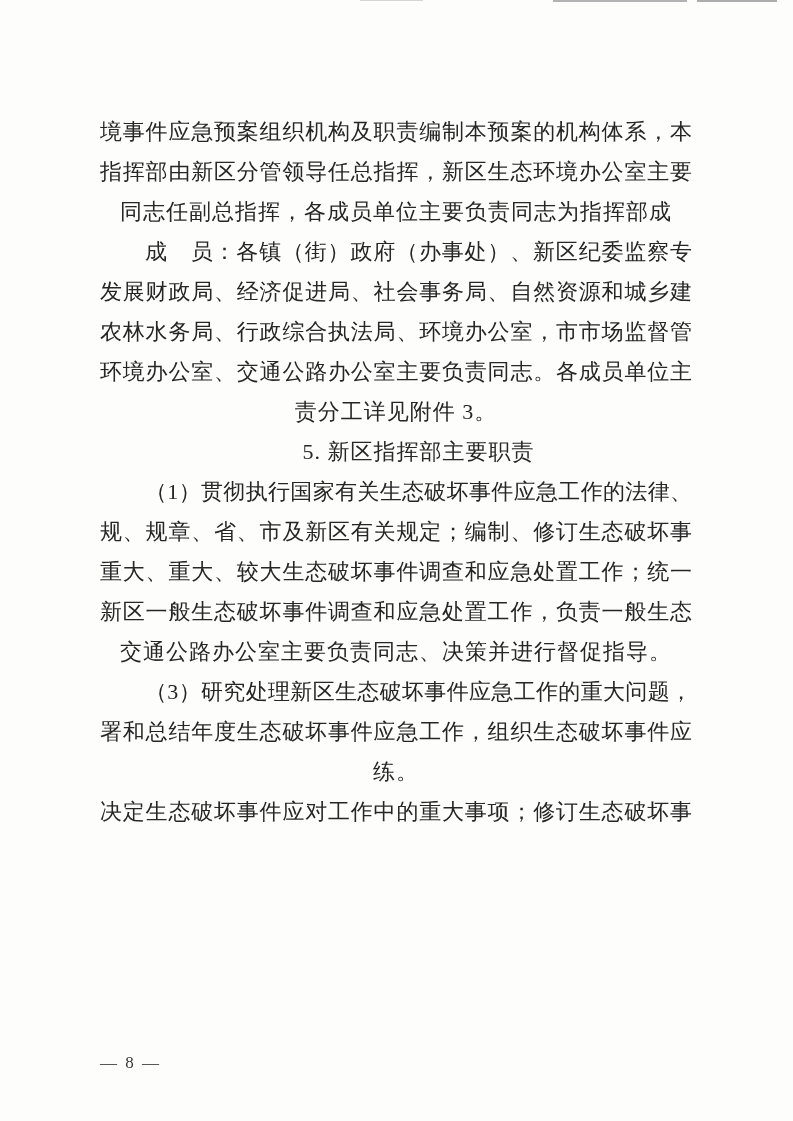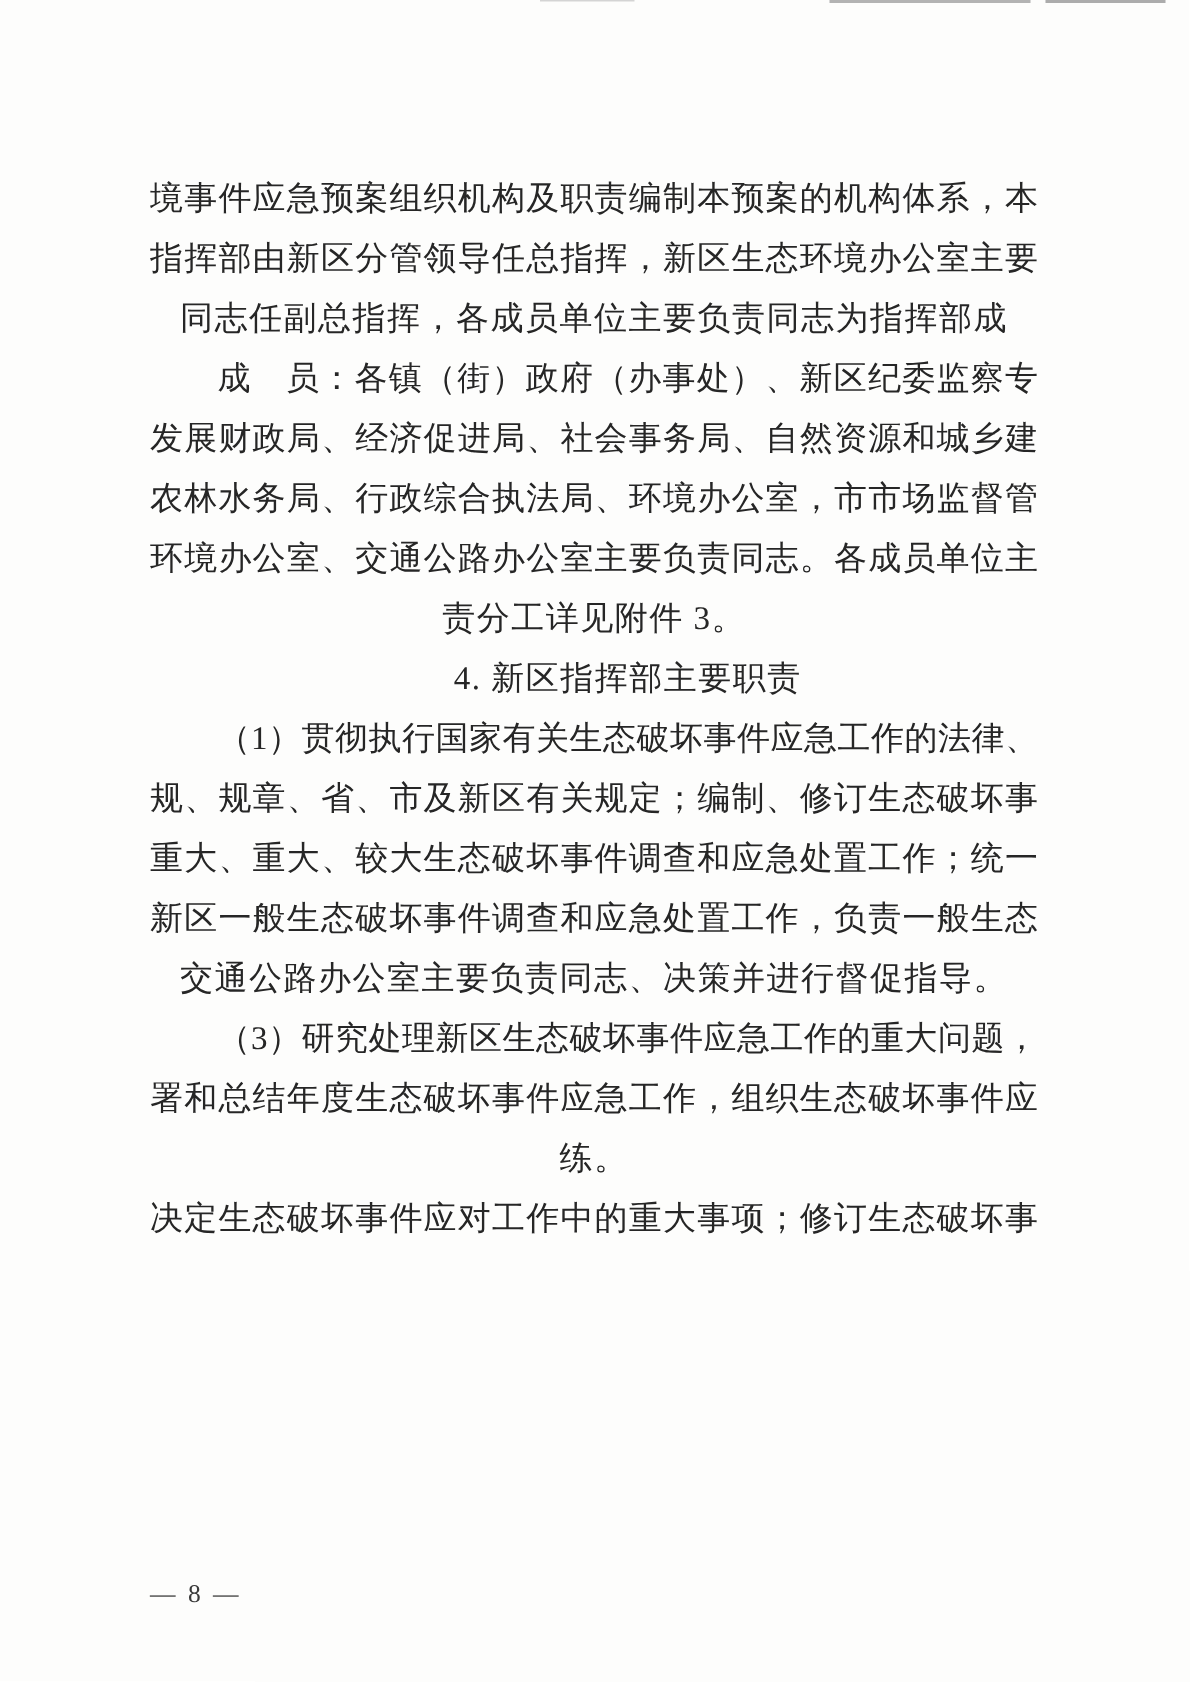--- a/index.html
+++ b/index.html
@@ -69,21 +69,21 @@
 
   <main class="content">
     <div class="line j">境事件应急预案组织机构及职责编制本预案的机构体系，本应急</div>
     <div class="line j">指挥部由新区分管领导任总指挥，新区生态环境办公室主要负责</div>
     <div class="line">同志任副总指挥，各成员单位主要负责同志为指挥部成员。</div>
     <div class="line j ind">成　员：各镇（街）政府（办事处）、新区纪委监察专员办、</div>
     <div class="line j">发展财政局、经济促进局、社会事务局、自然资源和城乡建设局、</div>
     <div class="line j">农林水务局、行政综合执法局、环境办公室，市市场监督管理局</div>
     <div class="line j">环境办公室、交通公路办公室主要负责同志。各成员单位主要职</div>
     <div class="line">责分工详见附件 3。</div>
-    <div class="line ind">4. 新区指挥部主要职责</div>
+    <div class="line ind">5. 新区指挥部主要职责</div>
     <div class="line j ind">（1）贯彻执行国家有关生态破坏事件应急工作的法律、法</div>
     <div class="line j">规、规章、省、市及新区有关规定；编制、修订生态破坏事件应</div>
     <div class="line j">重大、重大、较大生态破坏事件调查和应急处置工作；统一指挥</div>
     <div class="line j">新区一般生态破坏事件调查和应急处置工作，负责一般生态破坏</div>
     <div class="line">交通公路办公室主要负责同志、决策并进行督促指导。</div>
     <div class="line j ind">（3）研究处理新区生态破坏事件应急工作的重大问题，部</div>
     <div class="line j">署和总结年度生态破坏事件应急工作，组织生态破坏事件应急演</div>
     <div class="line">练。</div>
     <div class="line j">决定生态破坏事件应对工作中的重大事项；修订生态破坏事件应</div>
   </main>

